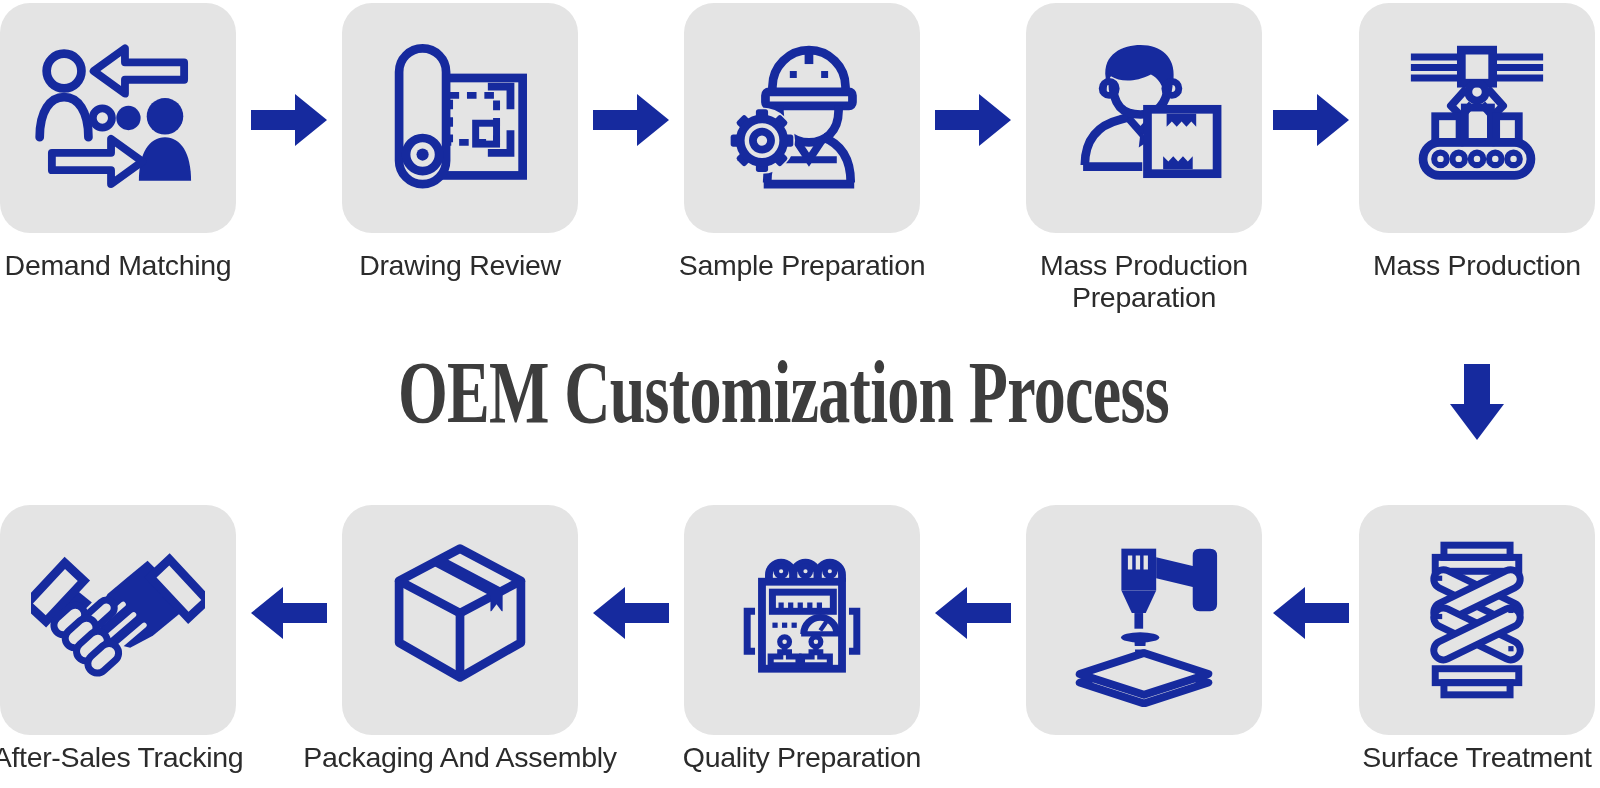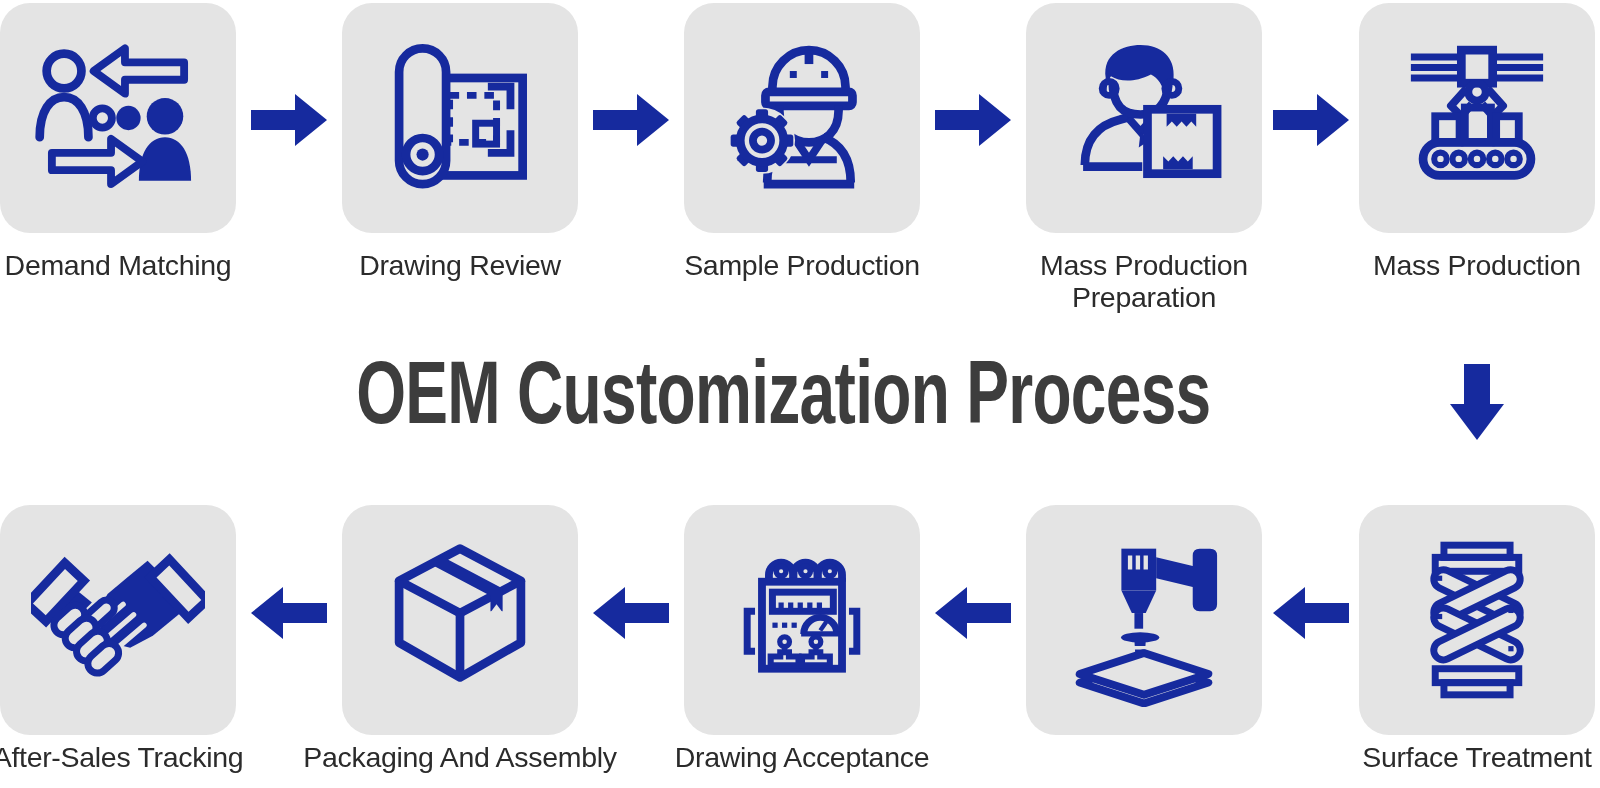--- a/index.html
+++ b/index.html
@@ -9,21 +9,21 @@
   .icon{width:174px;height:174px;color:var(--accent,#162a9e);display:block;}
   .icon .s{fill:none;stroke:currentColor;}
   .icon .f{fill:currentColor;stroke:none;}
   .icon .b{fill:var(--card-bg,#e4e4e4);stroke:currentColor;}
   .icon .w{fill:none;stroke:var(--card-bg,#e4e4e4);}
   .icon .hb{fill:var(--card-bg,#e4e4e4);stroke:none;}
   .label{position:absolute;width:340px;text-align:center;font-size:28.5px;line-height:1.12;color:var(--label-color,#2b2b2b);letter-spacing:-0.3px;}
   .arrow{position:absolute;}
   .arrow svg{display:block;}
   .arrow polygon{fill:var(--accent,#162a9e);}
-  .title{position:absolute;left:0;top:348px;width:1600px;text-align:center;}
+  .title{position:absolute;left:0;top:348px;width:1600px;text-align:center;font-family:Liberation Serif, serif;}
   .title span{display:inline-block;font-weight:bold;font-size:89px;line-height:1;color:var(--title-color,#3d3d3d);letter-spacing:-1px;transform:translateX(-17px) scaleX(0.72);transform-origin:center;white-space:nowrap;}
 </style>
 </head>
 <body>
 
 <div class="stage">
 
   <div class="card" style="left:0px;top:3px">
     <svg class="icon" viewBox="0 0 100 100">
       <circle class="s" cx="19" cy="23" r="10" stroke-width="5"></circle>
@@ -110,21 +110,21 @@
       <circle class="s" cx="29" cy="73.5" r="3.6" stroke-width="3.5"></circle>
       <circle class="s" cx="39.5" cy="73.5" r="3.6" stroke-width="3.5"></circle>
       <circle class="s" cx="50" cy="73.5" r="3.6" stroke-width="3.5"></circle>
       <circle class="s" cx="60.5" cy="73.5" r="3.6" stroke-width="3.5"></circle>
       <circle class="s" cx="71" cy="73.5" r="3.6" stroke-width="3.5"></circle>
     </svg>
   </div>
 
   <div class="label" style="left:-52px;top:250px">Demand Matching</div>
   <div class="label" style="left:290px;top:250px">Drawing Review</div>
-  <div class="label" style="left:632px;top:250px">Sample Production</div>
+  <div class="label" style="left:632px;top:250px">Sample Preparation</div>
   <div class="label" style="left:1014px;top:250px;width:260px">Mass Production Preparation</div>
   <div class="label" style="left:1307px;top:250px">Mass Production</div>
 
   <div class="arrow" style="left:251px;top:94px">
     <svg width="76" height="52" viewBox="0 0 76 52">
         <polygon points="0,16 44,16 44,0 76,26 44,52 44,36 0,36"></polygon>
       </svg>
   </div>
   <div class="arrow" style="left:593px;top:94px">
     <svg width="76" height="52" viewBox="0 0 76 52">
@@ -252,21 +252,21 @@
       </g>
       <rect class="f" x="27" y="24.5" width="3" height="3"></rect>
       <rect class="f" x="68" y="43" width="3" height="3"></rect>
       <rect class="f" x="27" y="46.5" width="3" height="3"></rect>
       <rect class="f" x="68" y="65" width="3" height="3"></rect>
     </svg>
   </div>
 
   <div class="label" style="left:-52px;top:742px">After-Sales Tracking</div>
   <div class="label" style="left:290px;top:742px">Packaging And Assembly</div>
-  <div class="label" style="left:632px;top:742px">Drawing Acceptance</div>
+  <div class="label" style="left:632px;top:742px">Quality Preparation</div>
   <div class="label" style="left:1307px;top:742px">Surface Treatment</div>
 
   <div class="arrow" style="left:251px;top:587px">
     <svg width="76" height="52" viewBox="0 0 76 52">
         <polygon points="76,16 32,16 32,0 0,26 32,52 32,36 76,36"></polygon>
       </svg>
   </div>
   <div class="arrow" style="left:593px;top:587px">
     <svg width="76" height="52" viewBox="0 0 76 52">
         <polygon points="76,16 32,16 32,0 0,26 32,52 32,36 76,36"></polygon>

